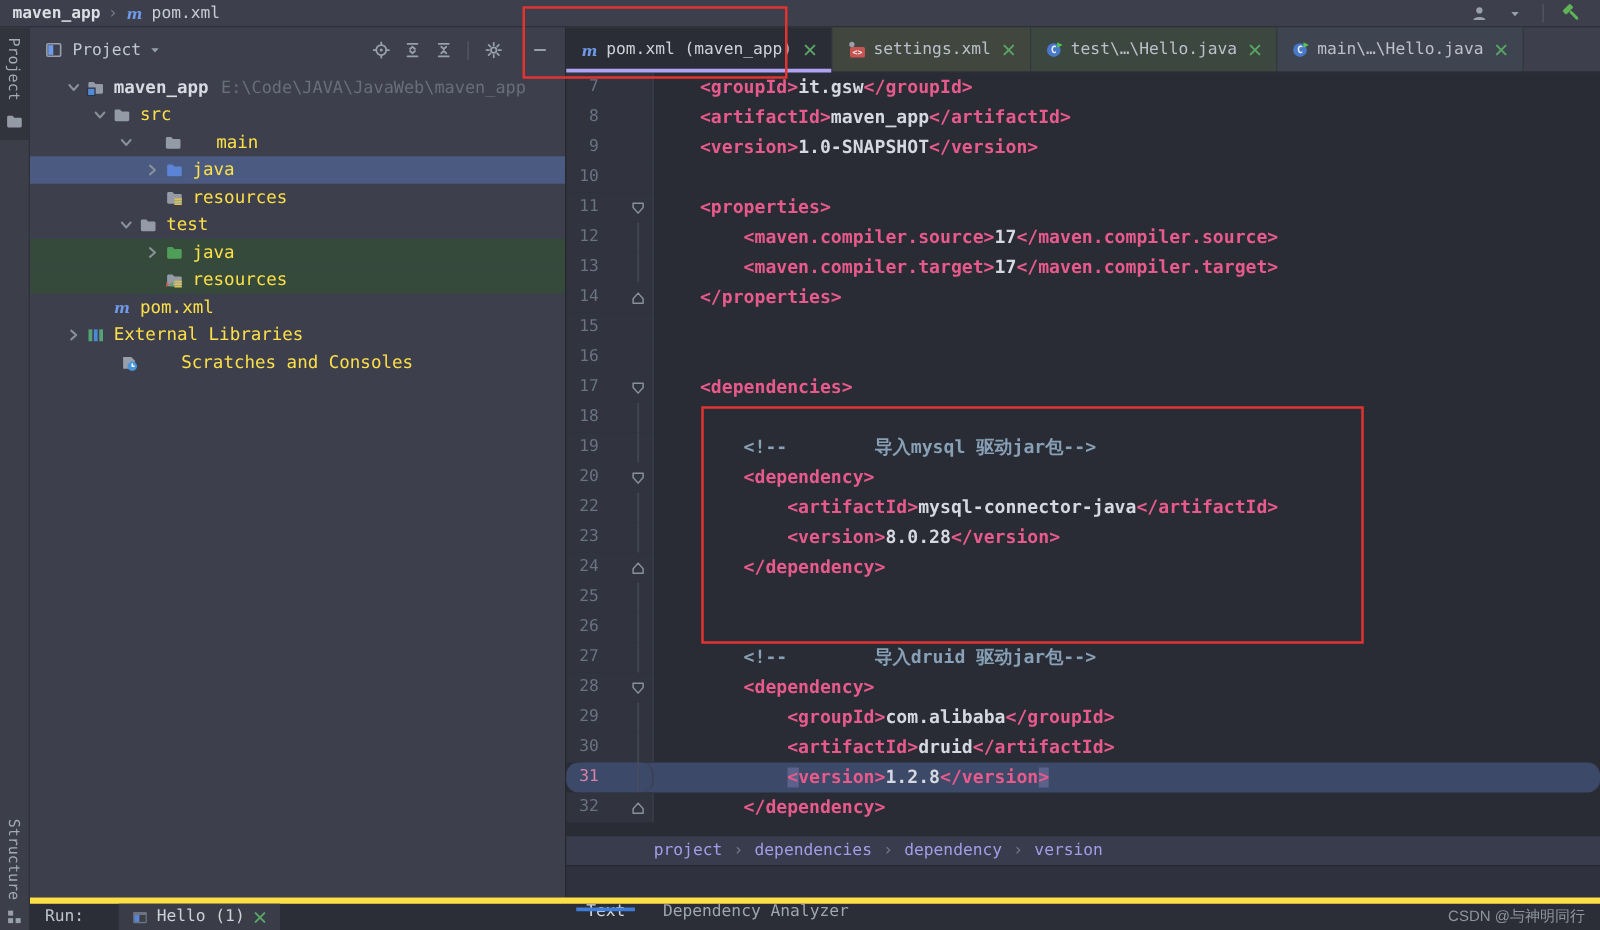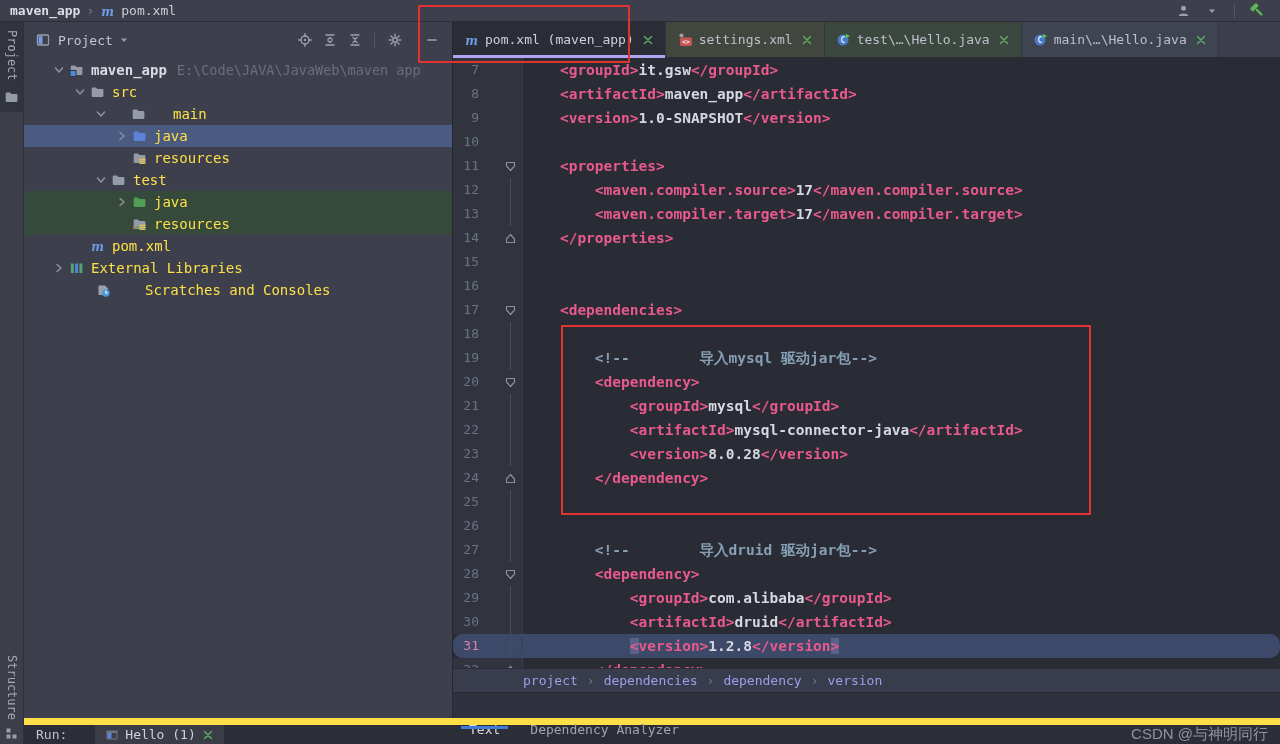--- a/index.html
+++ b/index.html
@@ -68,24 +68,24 @@
 
   .xcrumbs { height:24px; flex:none; background:#383c4c; border-top:1px solid #2b2d35; display:flex; align-items:center; padding-left:70px; gap:9px; font-size:13px; }
   .xitem { color:#a19de8; }
   .xsep { color:#787d89; }
   .btabs { height:26px; flex:none; background:#2f323e; border-top:1px solid #272931; display:flex; align-items:stretch; padding-left:14px; gap:26px; font-size:13px; }
   .btab { position:relative; display:flex; align-items:center; color:#9fa4ad; padding:0 2px;margin-top:36px; }
   .btab.bactive { color:#d4d7dd; }
   .btab.bactive::after { content:""; position:absolute; left:-6px; right:-6px; bottom:0; height:3px; background:#3f7cd8; }
 
   
-  .runbar { height:26px; flex:none; background:#2c2e37; border-top:7px solid #fde047; display:flex; align-items:center; padding:0 10px 0 12px; }
+  .runbar { height:26px; flex:none; background:#2c2e37; border-top:5px solid #fde047; display:flex; align-items:center; padding:0 10px 0 12px; }
   .runlabel { color:#bfc3cb; font-size:13px; }
   .runtab { display:flex; align-items:center; gap:6px; background:#3a3d47; height:100%; padding:0 10px; margin-left:28px; font-size:13px; color:#ced1d8; }
-  .watermark { margin-left:auto; color:#8f939b; font-family:"Liberation Sans", sans-serif; font-size:15px; padding-right:2px; }
+  .watermark { margin-left:auto; color:#8f939b; font-family:"Liberation Sans", sans-serif; font-size:12px; padding-right:2px; }
 
   
   .anno { position:absolute; border:2px solid #e13330; z-index:50; pointer-events:none; }
 </style>
 </head>
 <body>
 
 <div id="app">
 
   <header class="topbar">
@@ -519,27 +519,20 @@
                     <span class="fold">
                       <svg width="11" height="11" viewBox="0 0 11 11">
                         <path d="M1.5 1.5 h8 v3.5 L5.5 9.5 L1.5 5 Z" stroke="#8a8f9a" stroke-width="1.2" fill="none" stroke-linecap="round" stroke-linejoin="round"></path>
                       </svg>
                     </span>
                   </span>
                   <span class="cl"><span>        </span><span class="tk-tag">&lt;dependency&gt;</span></span>
                 </div>
                 <div class="eline">
                   <span class="gut">
-                    <span class="ln">21</span>
-                    <span class="fold fline"></span>
-                  </span>
-                  <span class="cl"><span>            </span><span class="tk-tag">&lt;groupId&gt;</span><span class="tk-text">mysql</span><span class="tk-tag">&lt;/groupId&gt;</span></span>
-                </div>
-                <div class="eline">
-                  <span class="gut">
                     <span class="ln">22</span>
                     <span class="fold fline"></span>
                   </span>
                   <span class="cl"><span>            </span><span class="tk-tag">&lt;artifactId&gt;</span><span class="tk-text">mysql-connector-java</span><span class="tk-tag">&lt;/artifactId&gt;</span></span>
                 </div>
                 <div class="eline">
                   <span class="gut">
                     <span class="ln">23</span>
                     <span class="fold fline"></span>
                   </span>

